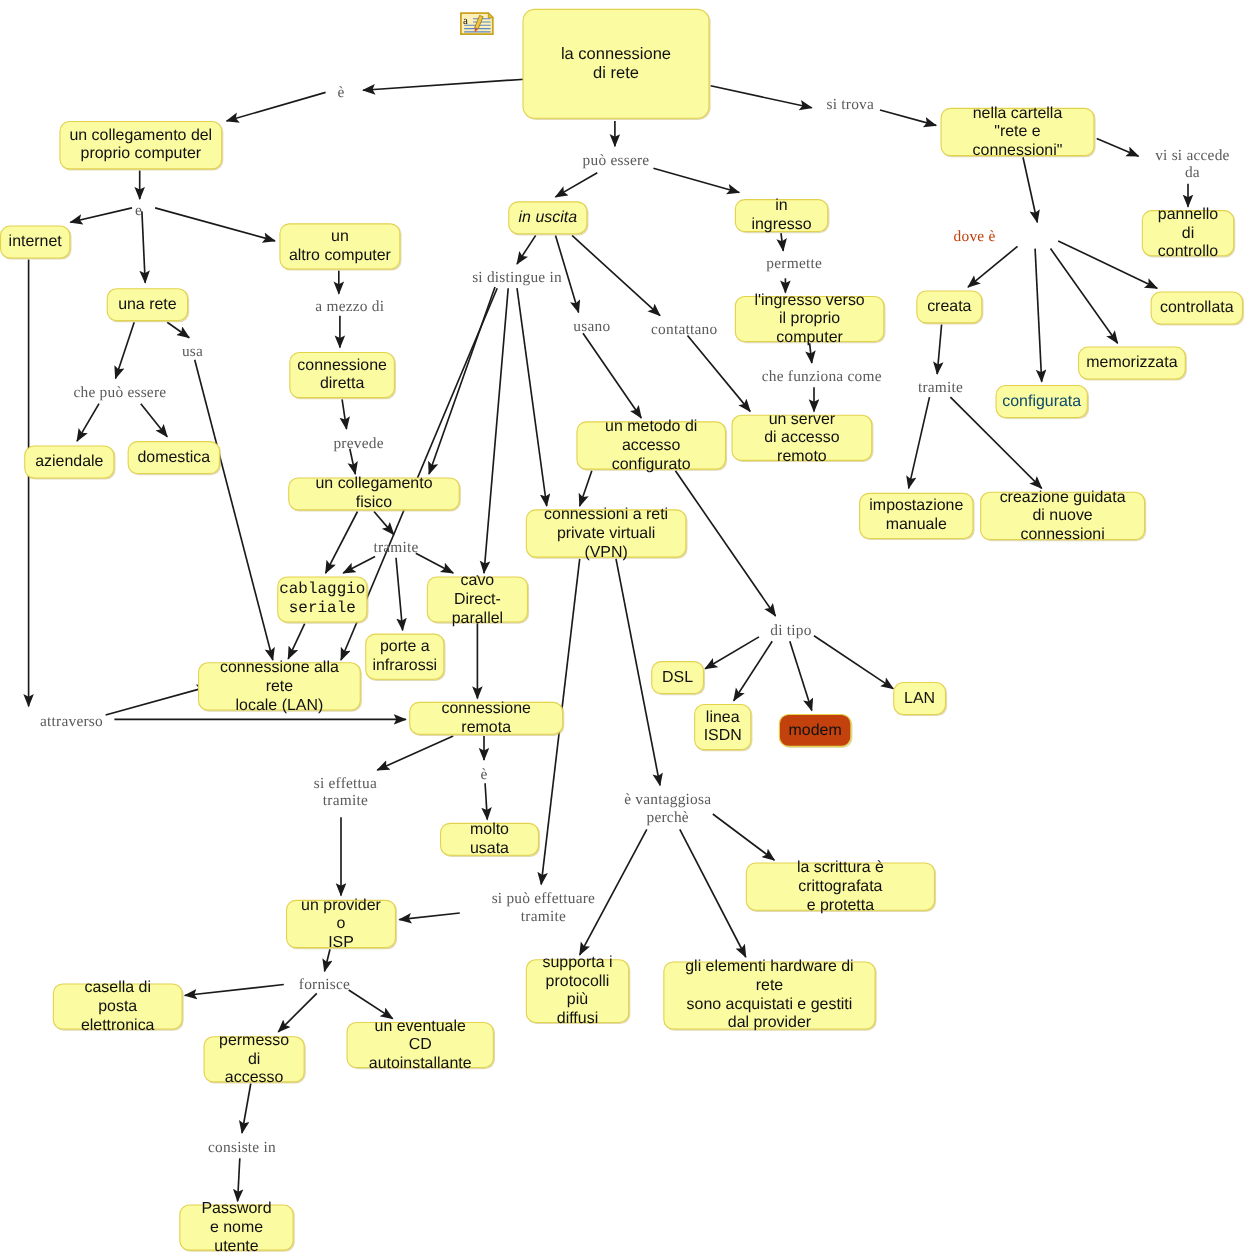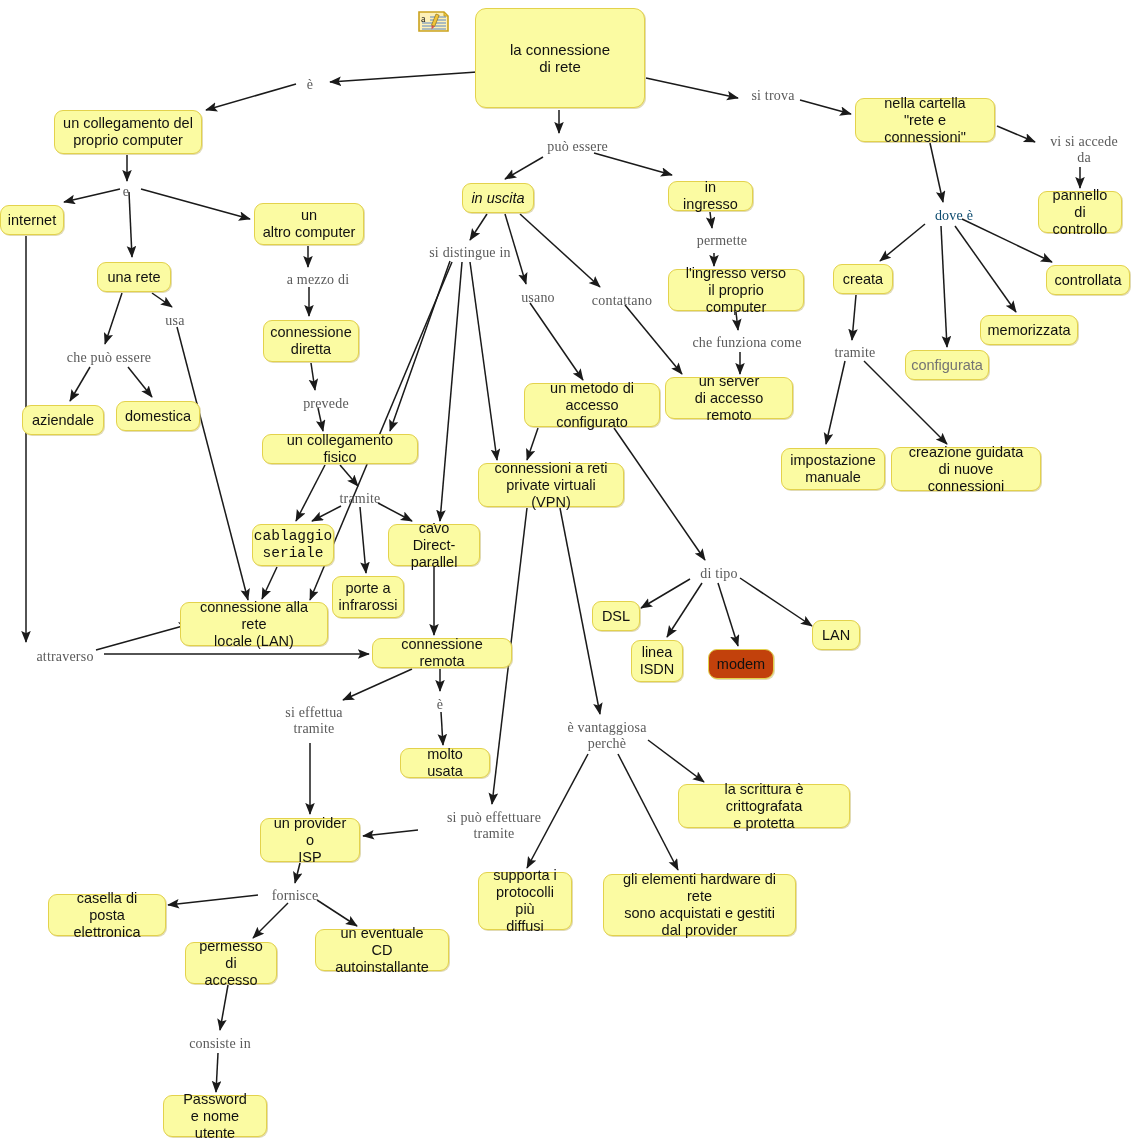--- a/index.html
+++ b/index.html
@@ -181,21 +181,21 @@
       <div class="node" style="left: 592px; top: 601px; width: 48px; height: 30px; background: rgb(251, 251, 162); border-color: rgb(227, 210, 76); color: rgb(17, 17, 17);">DSL</div>
       <div class="node" style="left: 631px; top: 640px; width: 52px; height: 42px; background: rgb(251, 251, 162); border-color: rgb(227, 210, 76); color: rgb(17, 17, 17);">linea
 ISDN</div>
       <div class="node" style="left: 708px; top: 649px; width: 66px; height: 30px; background: #c2410c; border-color: rgb(227, 210, 76); color: rgb(17, 17, 17);">modem</div>
       <div class="node" style="left: 812px; top: 620px; width: 48px; height: 30px; background: rgb(251, 251, 162); border-color: rgb(227, 210, 76); color: rgb(17, 17, 17);">LAN</div>
       <div class="node" style="left: 855px; top: 98px; width: 140px; height: 44px; background: rgb(251, 251, 162); border-color: rgb(227, 210, 76); color: rgb(17, 17, 17);">nella cartella
 "rete e connessioni"</div>
       <div class="node" style="left: 1038px; top: 191px; width: 84px; height: 42px; background: rgb(251, 251, 162); border-color: rgb(227, 210, 76); color: rgb(17, 17, 17);">pannello
 di controllo</div>
       <div class="node" style="left: 833px; top: 264px; width: 60px; height: 30px; background: rgb(251, 251, 162); border-color: rgb(227, 210, 76); color: rgb(17, 17, 17);">creata</div>
-      <div class="node" style="left: 905px; top: 350px; width: 84px; height: 30px; background: rgb(251, 251, 162); border-color: rgb(227, 210, 76); color: #737373;">configurata</div>
+      <div class="node" style="left: 905px; top: 350px; width: 84px; height: 30px; background: rgb(251, 251, 162); border-color: rgb(227, 210, 76); color: #0c4a6e;">configurata</div>
       <div class="node" style="left: 980px; top: 315px; width: 98px; height: 30px; background: rgb(251, 251, 162); border-color: rgb(227, 210, 76); color: rgb(17, 17, 17);">memorizzata</div>
       <div class="node" style="left: 1046px; top: 265px; width: 84px; height: 30px; background: rgb(251, 251, 162); border-color: rgb(227, 210, 76); color: rgb(17, 17, 17);">controllata</div>
       <div class="node" style="left: 781px; top: 448px; width: 104px; height: 42px; background: rgb(251, 251, 162); border-color: rgb(227, 210, 76); color: rgb(17, 17, 17);">impostazione
 manuale</div>
       <div class="node" style="left: 891px; top: 447px; width: 150px; height: 44px; background: rgb(251, 251, 162); border-color: rgb(227, 210, 76); color: rgb(17, 17, 17);">creazione guidata
 di nuove connessioni</div>
       <div class="node" style="left: 260px; top: 818px; width: 100px; height: 44px; background: rgb(251, 251, 162); border-color: rgb(227, 210, 76); color: rgb(17, 17, 17);">un provider o
 ISP</div>
       <div class="node" style="left: 48px; top: 894px; width: 118px; height: 42px; background: rgb(251, 251, 162); border-color: rgb(227, 210, 76); color: rgb(17, 17, 17);">casella di
 posta elettronica</div>
@@ -209,21 +209,21 @@
 protocolli più
 diffusi</div>
       <div class="node" style="left: 603px; top: 874px; width: 193px; height: 62px; background: rgb(251, 251, 162); border-color: rgb(227, 210, 76); color: rgb(17, 17, 17);">gli elementi hardware di rete
 sono acquistati e gestiti
 dal provider</div>
       <div class="node" style="left: 678px; top: 784px; width: 172px; height: 44px; background: rgb(251, 251, 162); border-color: rgb(227, 210, 76); color: rgb(17, 17, 17);">la scrittura è crittografata
 e protetta</div>
     </div>
   <div id="label-layer">
       <div class="link-label" style="left: 298px; top: 77px; width: 24px; color: rgb(90, 90, 90);">è</div>
-      <div class="link-label" style="left: 512px; top: 139px; width: 96px; color: rgb(90, 90, 90); text-align: right;">può essere</div>
+      <div class="link-label" style="left: 512px; top: 139px; width: 96px; color: rgb(90, 90, 90);">può essere</div>
       <div class="link-label" style="left: 738px; top: 88px; width: 70px; color: rgb(90, 90, 90);">si trova</div>
       <div class="link-label" style="left: 114px; top: 184px; width: 24px; color: rgb(90, 90, 90);">e</div>
       <div class="link-label" style="left: 272px; top: 272px; width: 92px; color: rgb(90, 90, 90);">a mezzo di</div>
       <div class="link-label" style="left: 50px; top: 350px; width: 118px; color: rgb(90, 90, 90);">che può essere</div>
       <div class="link-label" style="left: 155px; top: 313px; width: 40px; color: rgb(90, 90, 90);">usa</div>
       <div class="link-label" style="left: 290px; top: 396px; width: 72px; color: rgb(90, 90, 90);">prevede</div>
       <div class="link-label" style="left: 328px; top: 491px; width: 64px; color: rgb(90, 90, 90);">tramite</div>
       <div class="link-label" style="left: 413px; top: 245px; width: 114px; color: rgb(90, 90, 90);">si distingue in</div>
       <div class="link-label" style="left: 510px; top: 290px; width: 56px; color: rgb(90, 90, 90);">usano</div>
       <div class="link-label" style="left: 578px; top: 293px; width: 88px; color: rgb(90, 90, 90);">contattano</div>
@@ -235,17 +235,17 @@
 tramite</div>
       <div class="link-label" style="left: 429px; top: 697px; width: 22px; color: rgb(90, 90, 90);">è</div>
       <div class="link-label" style="left: 424px; top: 810px; width: 140px; color: rgb(90, 90, 90);">si può effettuare
 tramite</div>
       <div class="link-label" style="left: 552px; top: 720px; width: 110px; color: rgb(90, 90, 90);">è vantaggiosa
 perchè</div>
       <div class="link-label" style="left: 258px; top: 888px; width: 74px; color: rgb(90, 90, 90);">fornisce</div>
       <div class="link-label" style="left: 175px; top: 1036px; width: 90px; color: rgb(90, 90, 90);">consiste in</div>
       <div class="link-label" style="left: 1036px; top: 134px; width: 96px; color: rgb(90, 90, 90);">vi si accede
 da</div>
-      <div class="link-label" style="left: 924px; top: 208px; width: 60px; color: #0c4a6e;">dove è</div>
+      <div class="link-label" style="left: 856px; top: 208px; width: 60px; color: #c2410c;">dove è</div>
       <div class="link-label" style="left: 823px; top: 345px; width: 64px; color: rgb(90, 90, 90);">tramite</div>
     </div>
 
 </div>
 
 </body></html>

